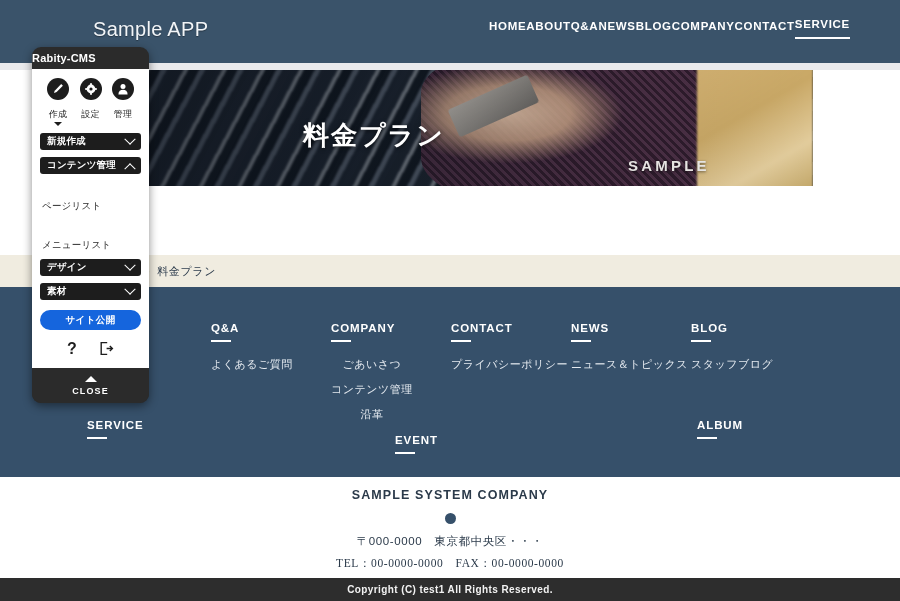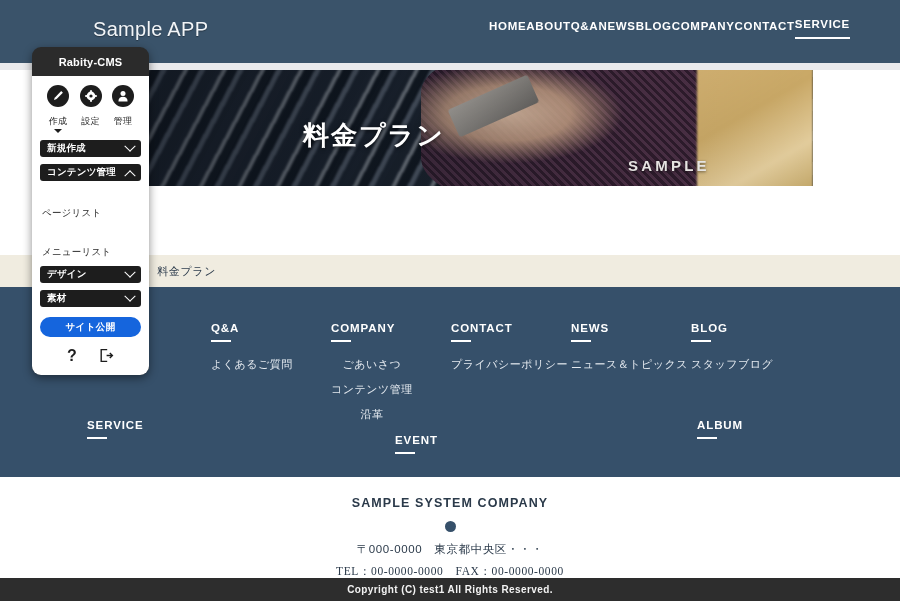--- a/index.html
+++ b/index.html
@@ -217,21 +217,21 @@
 
   
   .company {
     position: absolute;
     left: 0; top: 477px;
     width: 900px; height: 101px;
     background: #ffffff;
     text-align: center;
   }
   .company-name {
-    margin-top: 19px;
+    margin-top: 11px;
     color: #2b3a4a;
     font-size: 12.5px;
     font-weight: bold;
     letter-spacing: 1.1px;
   }
   .company-dot {
     width: 11px; height: 11px;
     border-radius: 50%;
     background: #36506a;
     margin: 11px auto 0;
@@ -272,24 +272,23 @@
     position: absolute;
     left: 32px; top: 47px;
     width: 117px;
     border-radius: 9px;
     background: #2b2b2b;
     box-shadow: 0 3px 10px rgba(0,0,0,.45);
     overflow: hidden;
     z-index: 50;
   }
   .cms-head {
-    height: 29px;
-    display: flex;
-    align-items: center;
-    justify-content: center;
+    height: 22px;
+    display: flex;
+    align-items: center;
   }
   .cms-logo {
     color: #ffffff;
     font-size: 11px;
     font-weight: bold;
     letter-spacing: .2px;
   }
   .cms-body {
     background: #ffffff;
     padding: 9px 8px 10px;
@@ -614,15 +613,19 @@
           <svg width="15" height="15" viewBox="0 0 15 15">
             <path d="M8.2 1.6 H2.2 V13.4 H8.2" fill="none" stroke="#1d1d1d" stroke-width="1.4"></path>
             <path d="M7.6 7.5 H13.0" stroke="#1d1d1d" stroke-width="1.4"></path>
             <path d="M10.8 5.0 L13.4 7.5 L10.8 10.0" fill="none" stroke="#1d1d1d" stroke-width="1.4"></path>
           </svg>
         </div>
       </div>
 
     </div>
 
+    <div class="cms-foot">
+      <div class="cms-caret-up"></div>
+      <div class="cms-close-label">CLOSE</div>
+    </div>
   </div>
 
 </div>
 
 </body></html>

